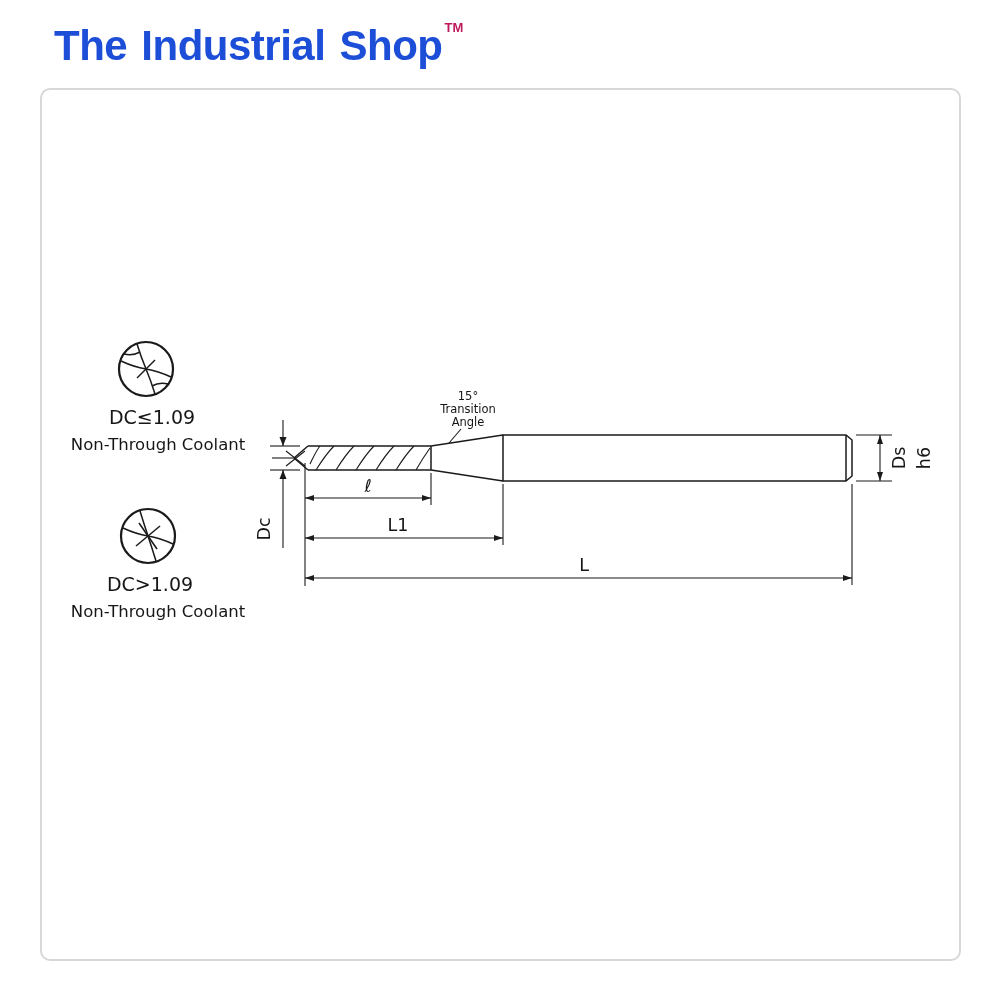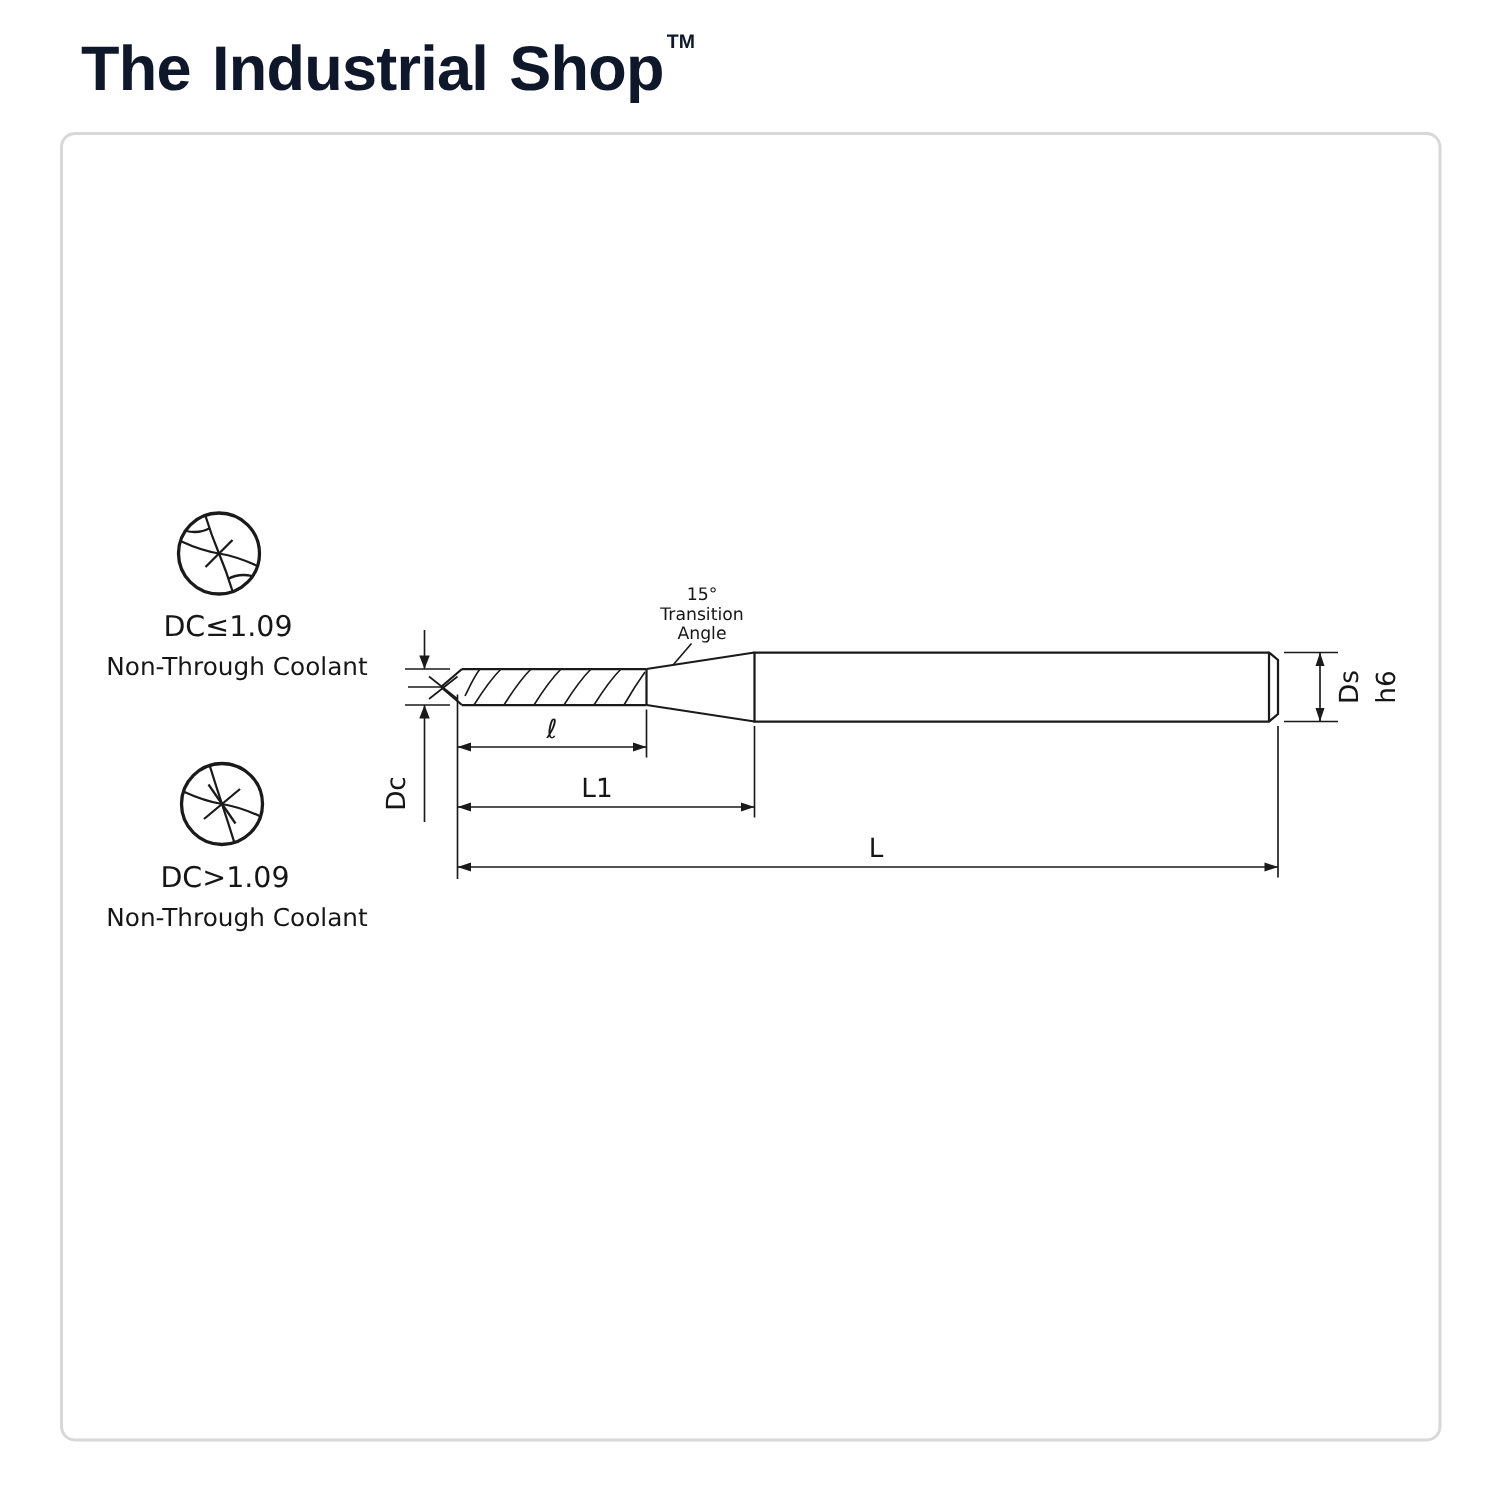--- a/index.html
+++ b/index.html
@@ -15,31 +15,31 @@
     position: absolute; left: 54px; top: 22px;
     color: #1d4e63;
     white-space: nowrap;
   }
   .logo-text {
     font-family: "Liberation Sans", sans-serif;
     font-weight: 700;
     font-size: 42px;
     letter-spacing: -0.5px;
     word-spacing: 3px;
-    color: #0f172a;
+    color: #1d4ed8;
   }
   .logo-tm {
     display: inline-block;
     font-size: 13px;
     font-weight: 700;
     vertical-align: top;
     position: relative;
     top: -2px;
     margin-left: 2px;
-    color: #0f172a;
+    color: #be185d;
   }
 
   .frame {
     position: absolute;
     left: 40px; top: 88px;
     width: 921px; height: 873px;
     border: 2px solid #d8d8d8;
     border-radius: 10px;
     background: #ffffff;
   }

